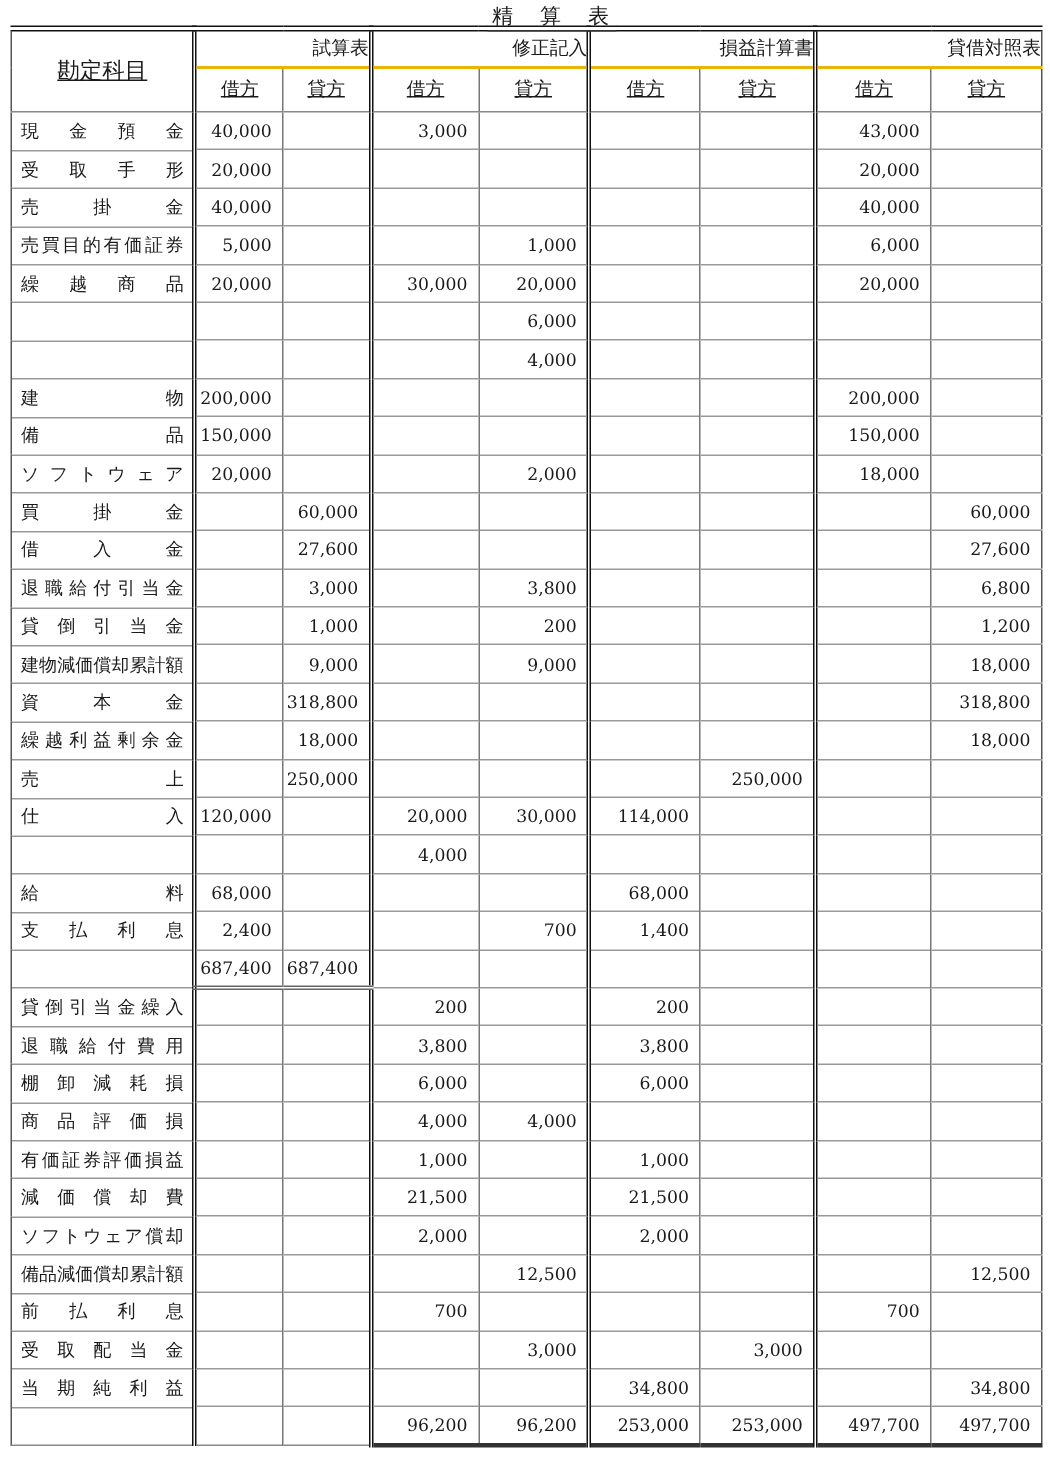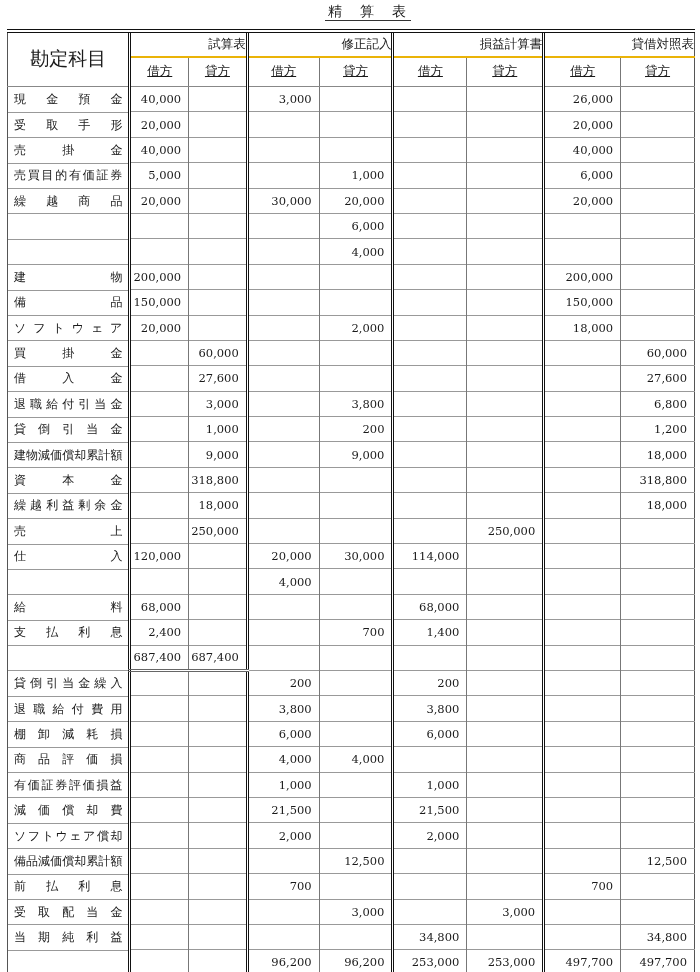--- a/index.html
+++ b/index.html
@@ -4,42 +4,42 @@
 <style>
   * { box-sizing: border-box; }
   html, body { margin: 0; padding: 0; }
   body {
     width: 700px; height: 972px; background: #ffffff; overflow: hidden;
     font-family: "Liberation Serif", "DejaVu Serif", serif;
     color: #1a1a1a;
   }
   .page { position: relative; width: 700px; height: 972px; }
 
-  .title { text-align: center; padding-top: 2px; height: 28px; margin-left: 36px; }
+  .title { text-align: center; padding-top: 2px; height: 16px; margin-left: 36px; }
   .title span {
     font-size: 14px; letter-spacing: 2px;
     border-bottom: 1px solid #333; padding: 0 3px 1px 3px;
   }
 
   table.ws {
     border-collapse: collapse; table-layout: fixed;
     width: 688px; margin: 1px 0 0 7px;
     border-left: 1px solid #555; border-right: 1px solid #555;
     border-top: 4px double #111; border-bottom: 1px solid #888;
   }
   th, td { padding: 0; margin: 0; font-weight: normal; overflow: hidden; white-space: nowrap; }
 
   
   .dbl-l { border-left: 3px double #111; }
   .c1, .c3, .c5, .c7 { border-left: 3px double #111; }
   .c2, .c4, .c6, .c8 { border-left: 1px solid #777; }
 
   thead th.grp { height: 26px; font-size: 12.5px; border-bottom: 2px solid #eab308; text-align: right; }
   thead th.sub { height: 29px; font-size: 12.5px; border-bottom: 1px solid #888; text-align: center; text-decoration: underline; }
-  thead th.acct-h { font-size: 19px; text-align: center; vertical-align: middle; border-bottom: 1px solid #888; }
+  thead th.acct-h { font-size: 15px; text-align: center; vertical-align: middle; border-bottom: 1px solid #888; text-decoration: underline; }
 
   tbody td { border-top: 1px solid #999; height: 25.4px; }
   tbody tr:first-child td { border-top: none; }
 
   td.acct {
     display: flex; align-items: center; justify-content: space-between;
     padding: 0 6px; font-size: 12px; height: 25.4px;
   }
   td.amt {
     text-align: right; padding-right: 7px; font-size: 11.5px;
@@ -100,21 +100,21 @@
             <span>金</span>
             <span>預</span>
             <span>金</span>
           </td>
           <td class="c1 amt">40,000</td>
           <td class="c2 amt"></td>
           <td class="c3 amt">3,000</td>
           <td class="c4 amt"></td>
           <td class="c5 amt"></td>
           <td class="c6 amt"></td>
-          <td class="c7 amt">26,000</td>
+          <td class="c7 amt">43,000</td>
           <td class="c8 amt"></td>
         </tr>
         <tr>
           <td class="c0 acct">
             <span>受</span>
             <span>取</span>
             <span>手</span>
             <span>形</span>
           </td>
           <td class="c1 amt">20,000</td>

